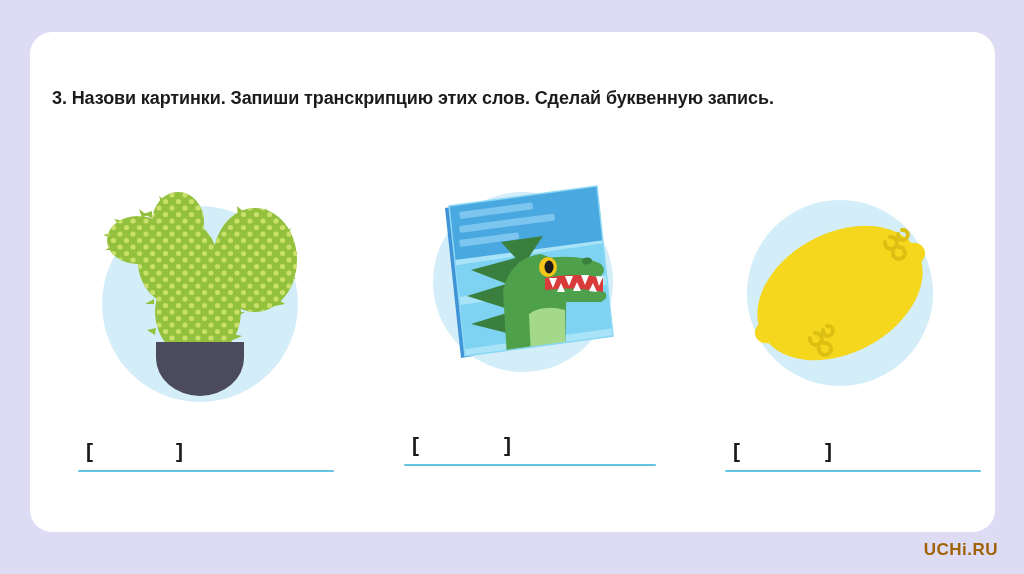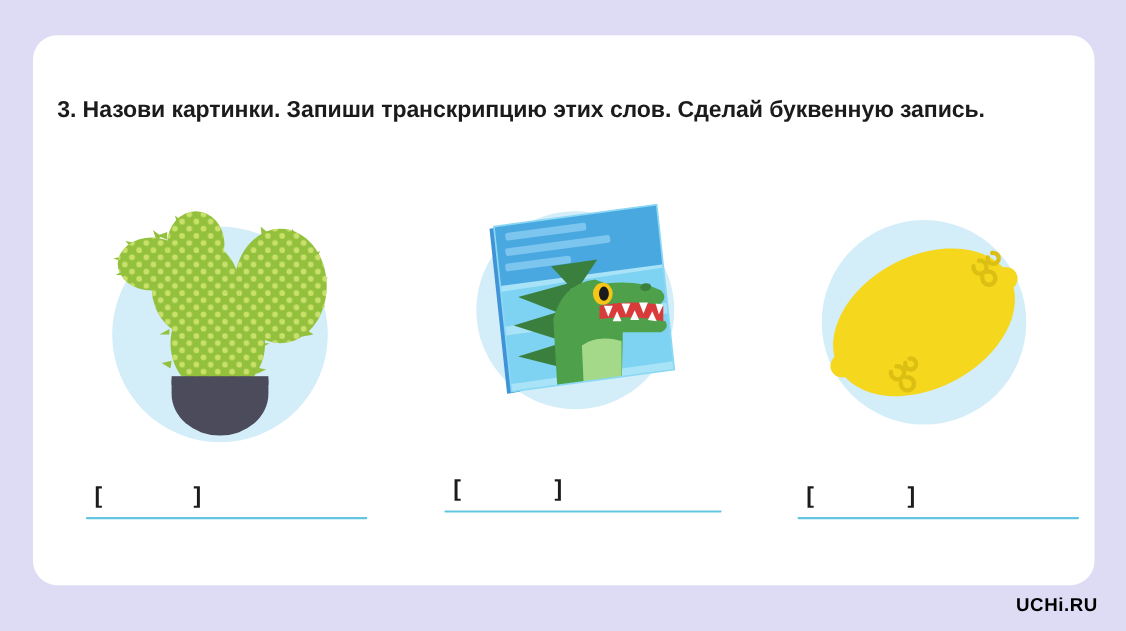--- a/index.html
+++ b/index.html
@@ -33,21 +33,21 @@
     background: #ffffff;
     border-radius: 22px;
   }
 
   
   #task-title {
     position: absolute;
     left: 52px;
     top: 88px;
     width: 940px;
-    font-size: 21px;
+    font-size: 18px;
     font-weight: bold;
     color: #1b1b1b;
     letter-spacing: -0.1px;
     white-space: nowrap;
   }
 
   
   .picture-cell {
     position: absolute;
     top: 178px;
@@ -105,21 +105,21 @@
     border-radius: 1px;
   }
 
   
   #watermark {
     position: absolute;
     right: 26px;
     bottom: 14px;
     font-size: 17px;
     font-weight: bold;
-    color: #000000;
+    color: #a16207;
     letter-spacing: 0.5px;
   }
 </style>
 </head>
 <body>
 
 <div id="slide">
 
   <div id="card"></div>
 

